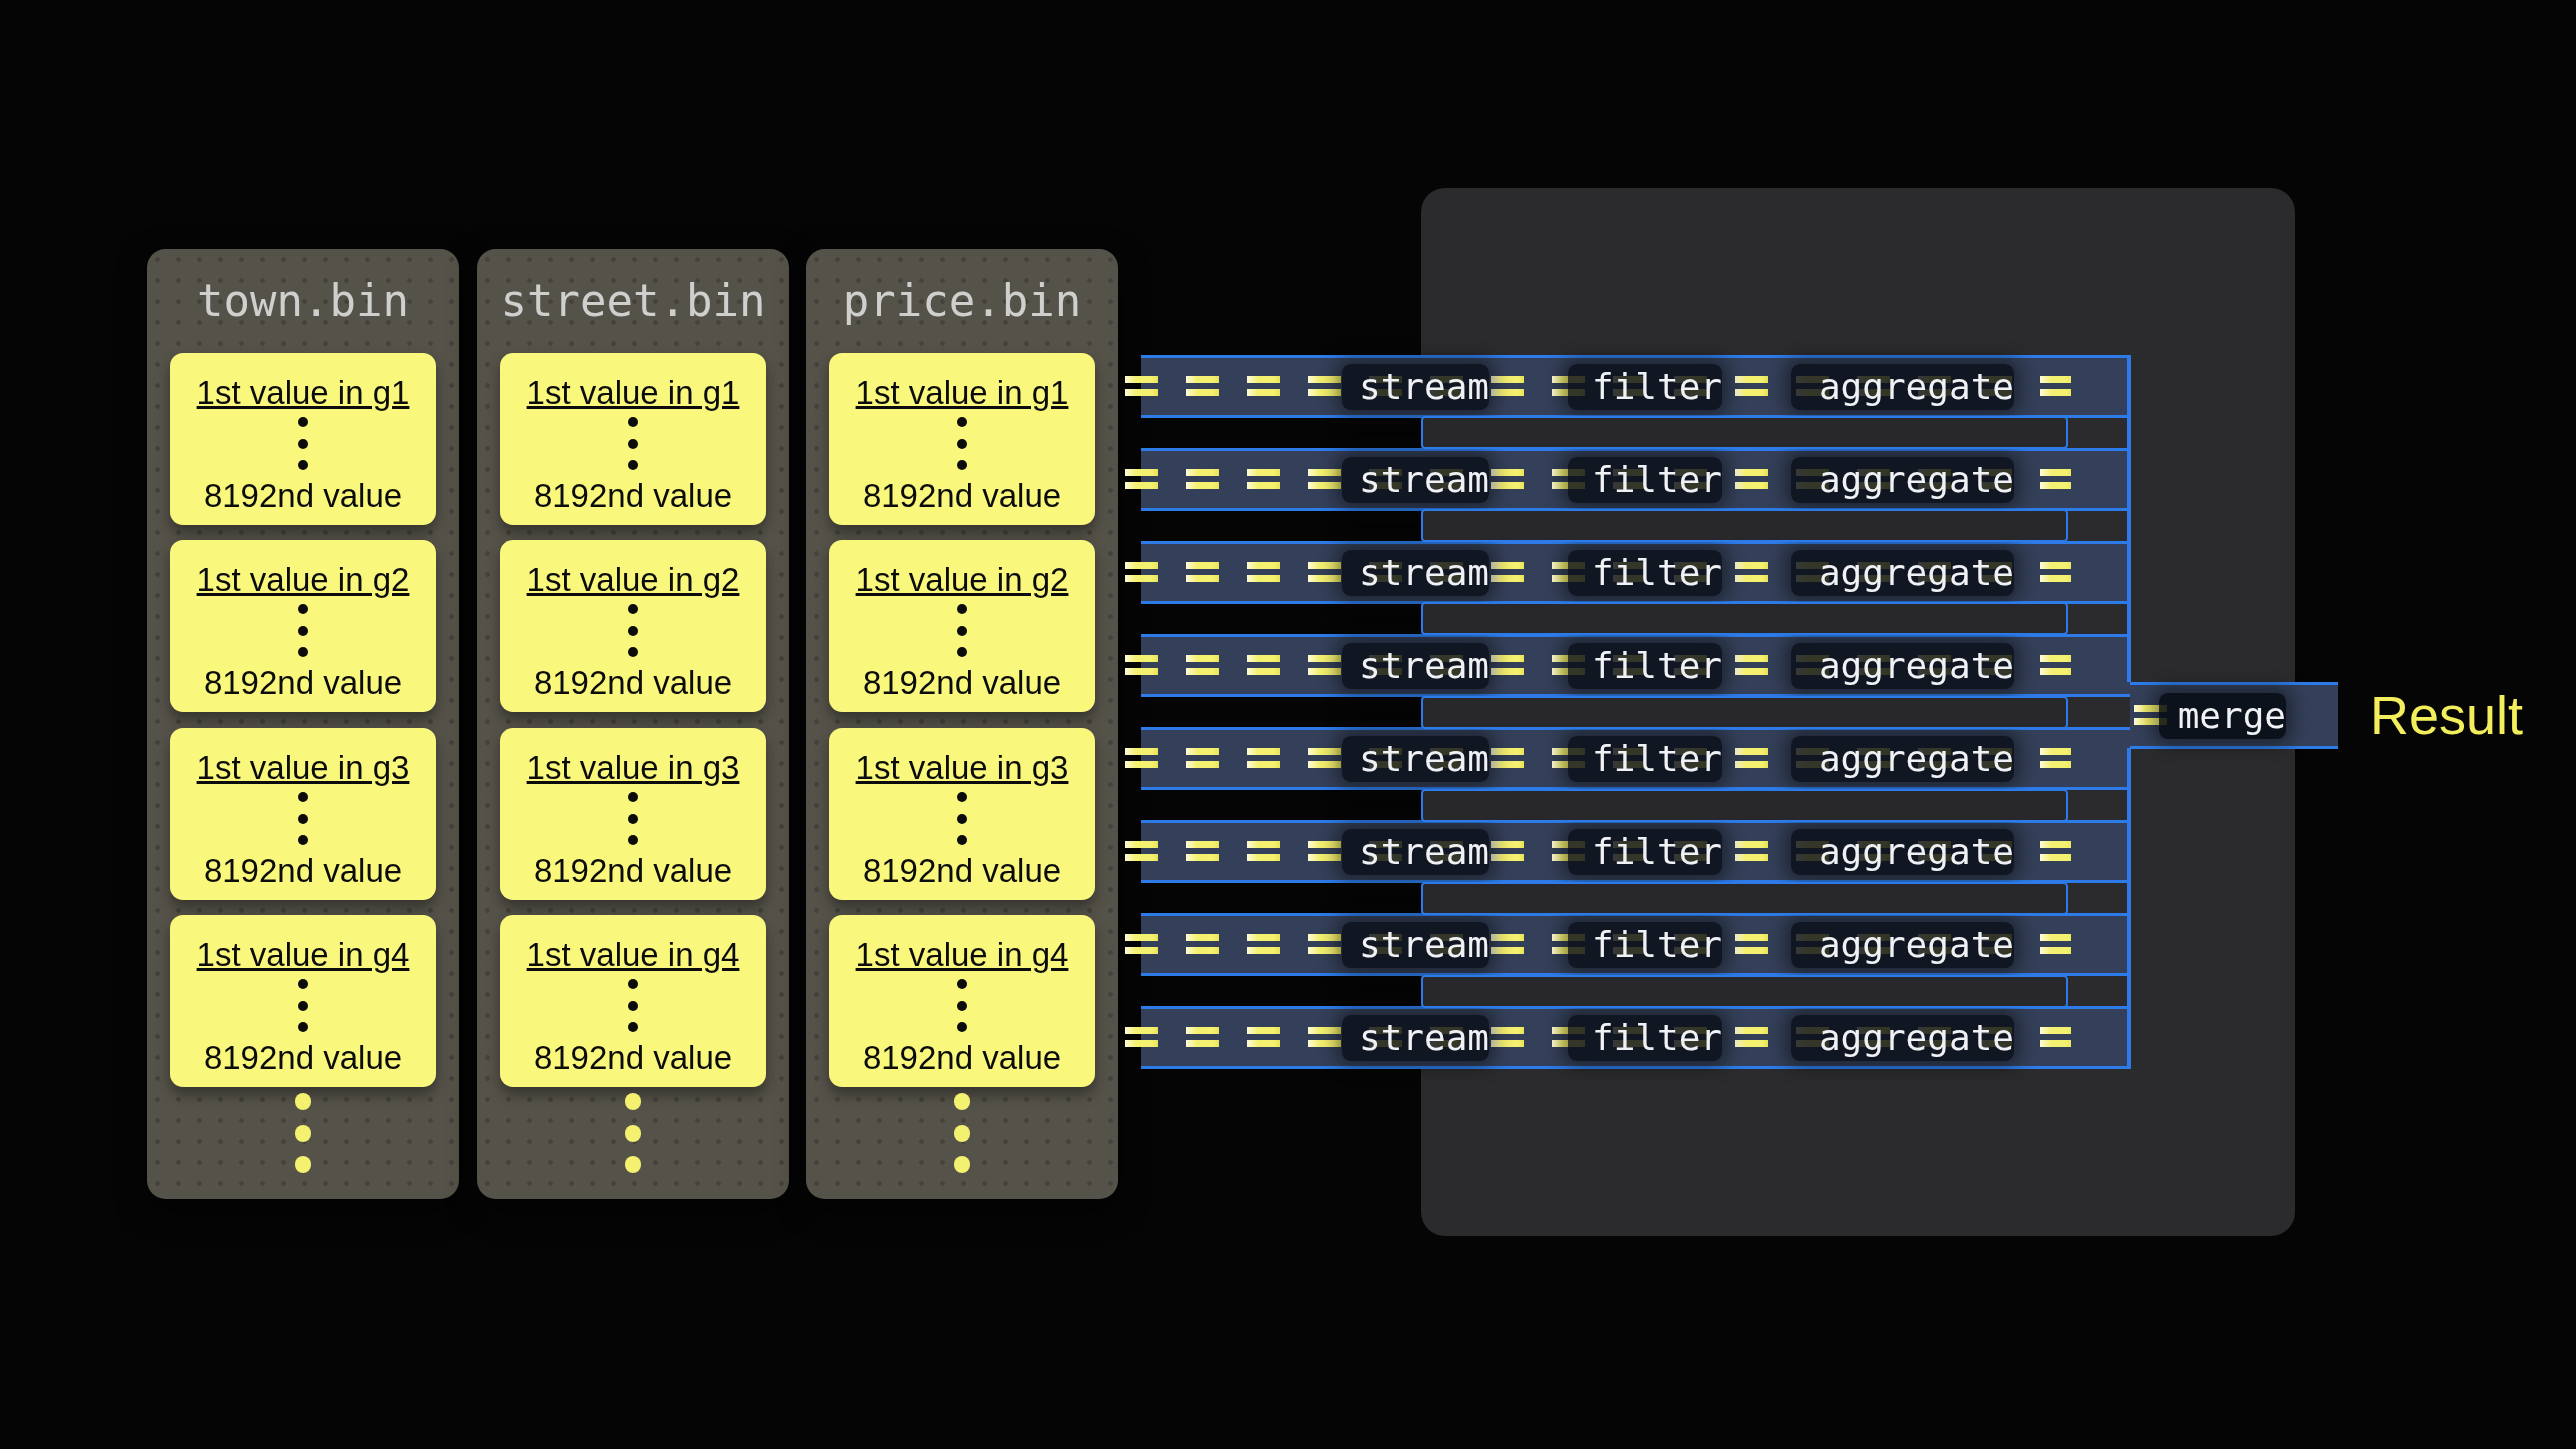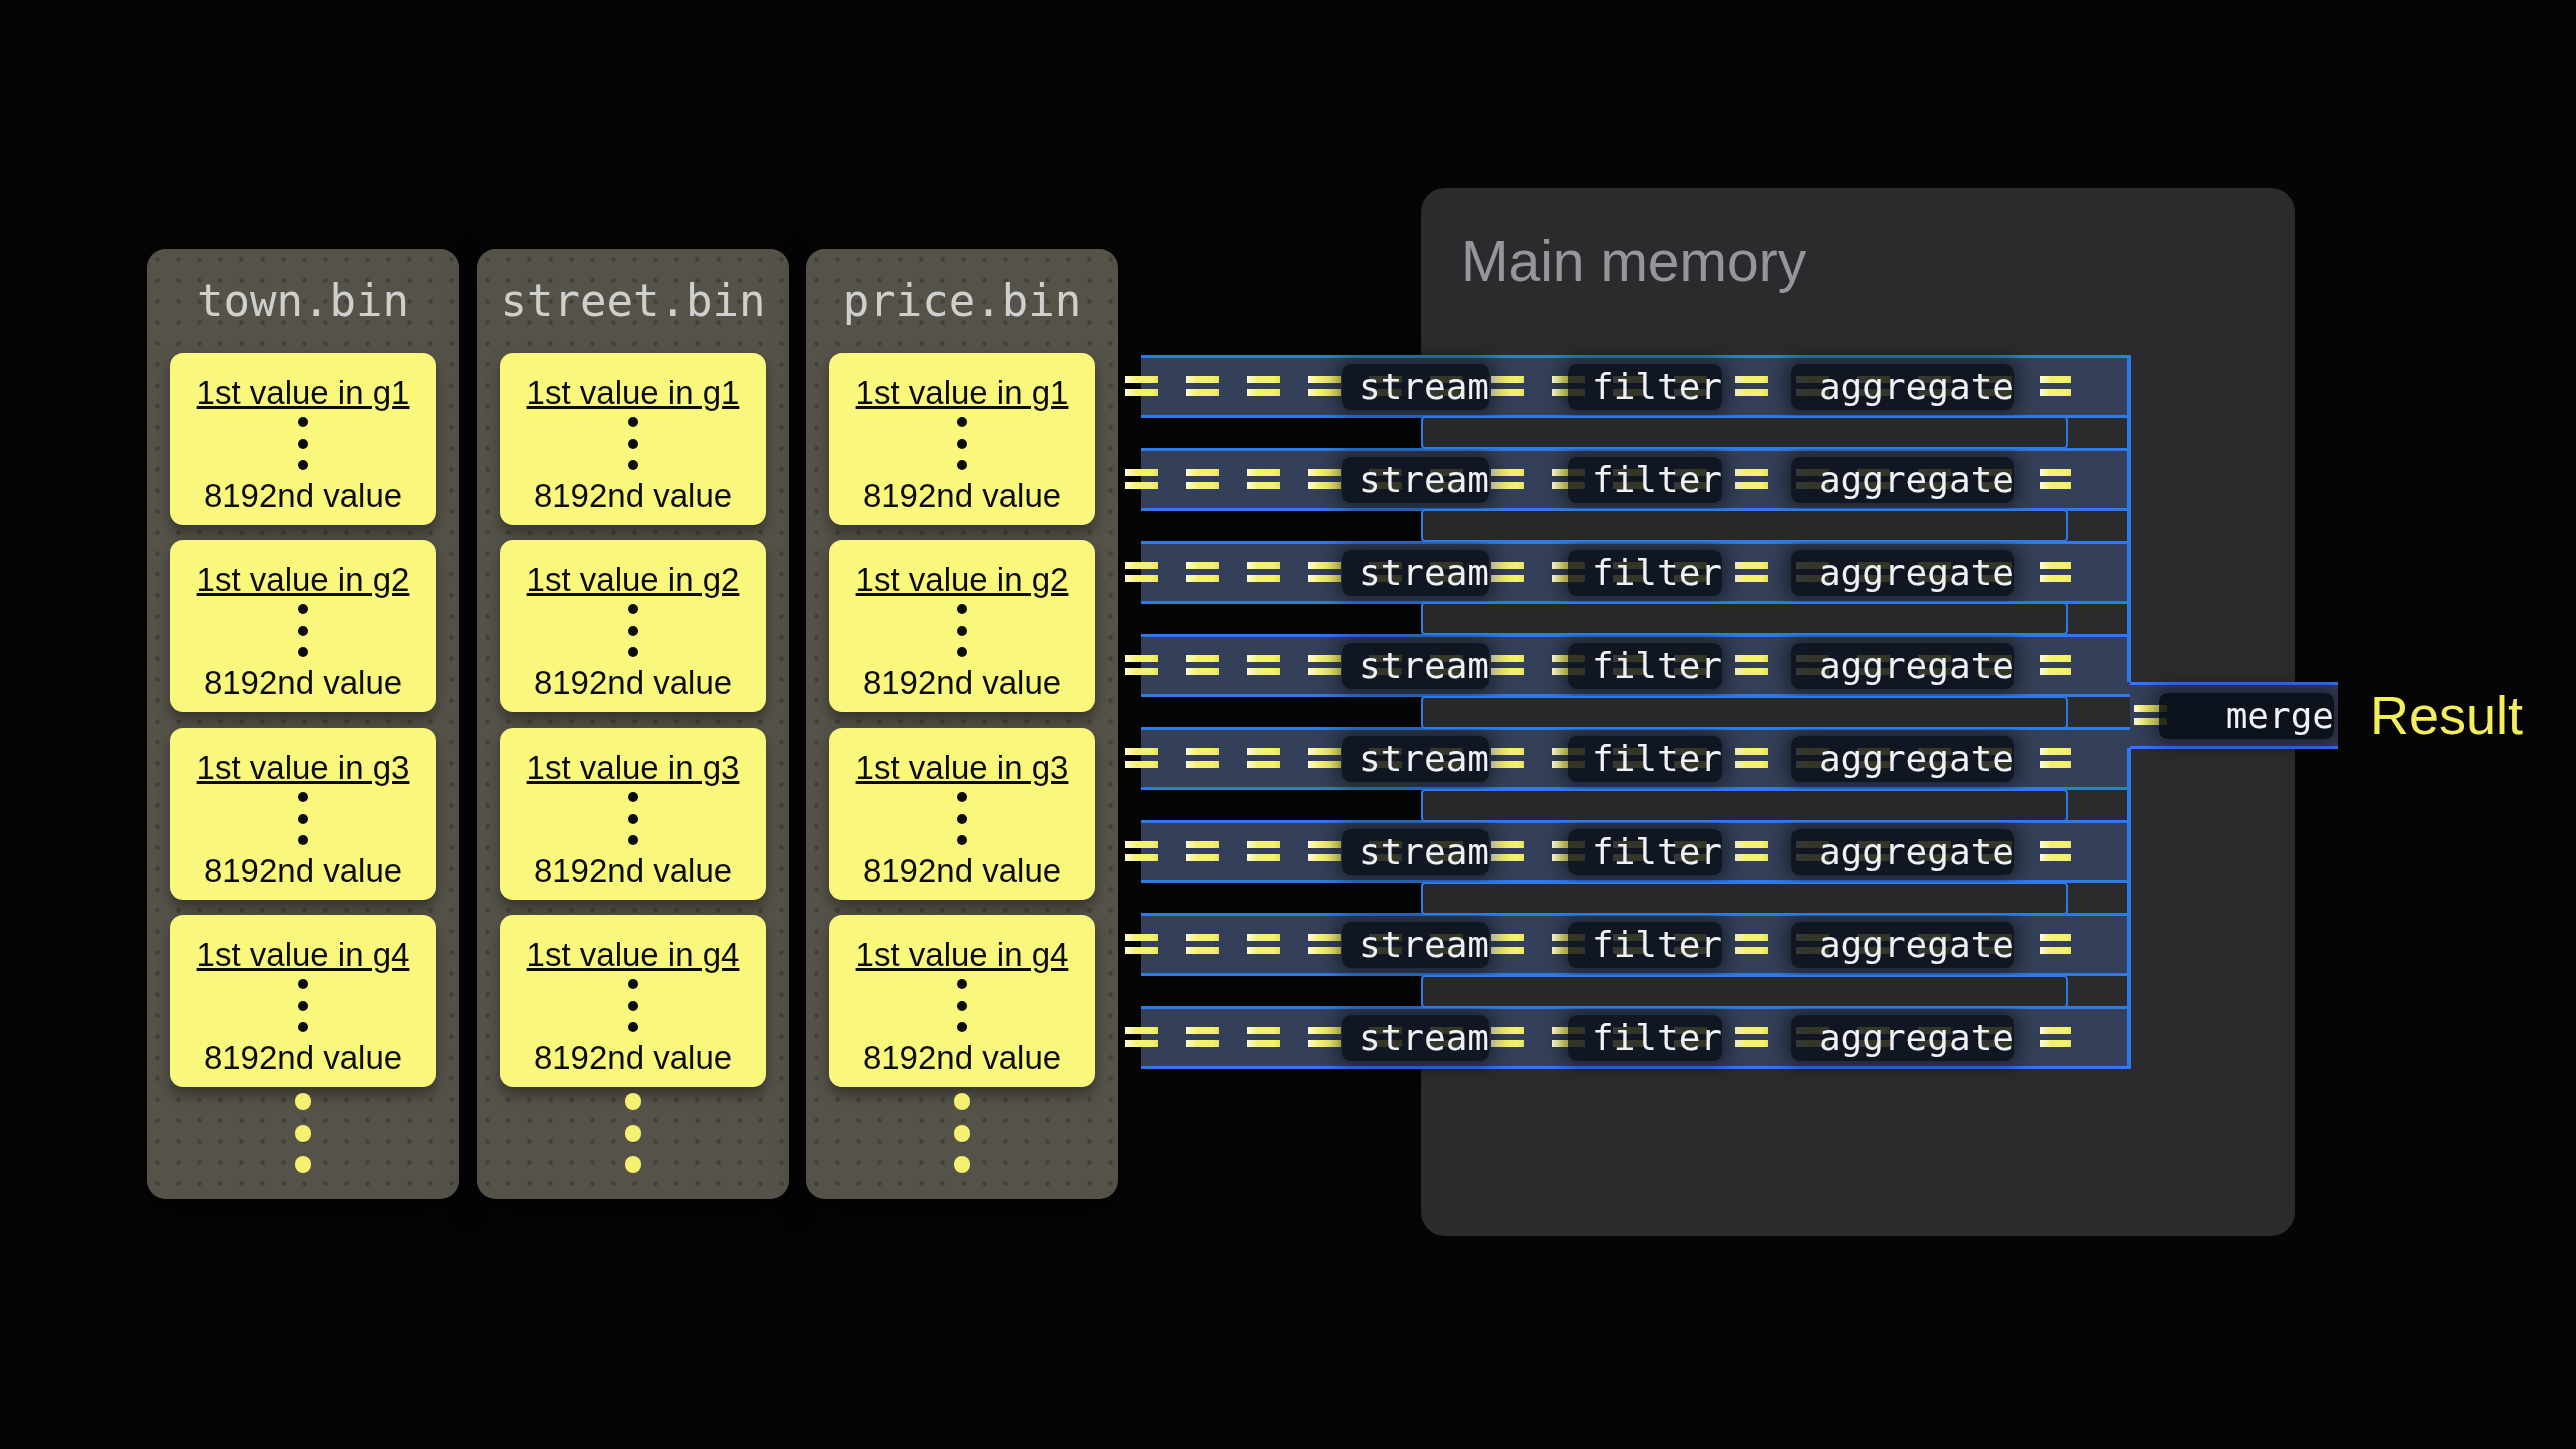--- a/index.html
+++ b/index.html
@@ -45,21 +45,21 @@
 
   .thin-row{position:absolute;left:1421px;width:647px;height:33px;box-sizing:border-box;
     background:var(--thinrow);border:2.9px solid var(--blue);border-radius:4.3px;}
 
   .vline{position:absolute;left:2127px;width:3.6px;background:var(--blue);}
 
   
   #merge-bar{position:absolute;left:2130px;top:682px;width:208px;height:67px;box-sizing:border-box;
     background:var(--navy);border-top:3.6px solid var(--blue);border-bottom:3.6px solid var(--blue);}
   #merge-dash{left:3.6px;width:34px;top:20px;}
-  #merge-box{left:29px;width:127px;background:rgba(6,10,17,0.85);padding-left:48px;}
+  #merge-box{left:29px;width:127px;background:rgba(6,10,17,0.85);}
   #result-label{position:absolute;left:2370px;top:715px;transform:translateY(-50%);
     font-size:54px;color:var(--result);}
 </style>
 </head>
 <body>
 
 <div id="stage" style="--bg: #050505; --card: #555349; --cardtitle: #cfd0ce; --yellowbox: #f9f87d; --panel: #2b2b2d; --paneltitle: #96969a; --navy: #344059; --blue: #2d7be8; --dash: #f4f070; --thinrow: #28282b; --stagetext: #eff1f5; --result: #f3ef5c;">
 
   <div id="file-cards">
       <div class="file-card" style="left: 147px;">
@@ -160,21 +160,20 @@
           <div class="mini-dot" style="top: 86px;"></div>
           <div class="mini-dot" style="top: 107px;"></div>
         </div>
         <div class="card-dot" style="top: 844px;"></div>
         <div class="card-dot" style="top: 876px;"></div>
         <div class="card-dot" style="top: 907px;"></div>
       </div>
     </div>
 
   <div id="memory-panel"></div>
-  <div id="memory-title">Main memory</div>
 
   <div id="pipe-rows">
       <div class="pipe-row" style="top: 355px;">
         <div class="dashline"></div>
         <div class="stagebox" style="left: 201px; width: 147px;">stream</div>
         <div class="stagebox" style="left: 427px; width: 154px;">filter</div>
         <div class="stagebox" style="left: 650px; width: 223px;">aggregate</div>
       </div>
       <div class="pipe-row" style="top: 448px;">
         <div class="dashline"></div>

